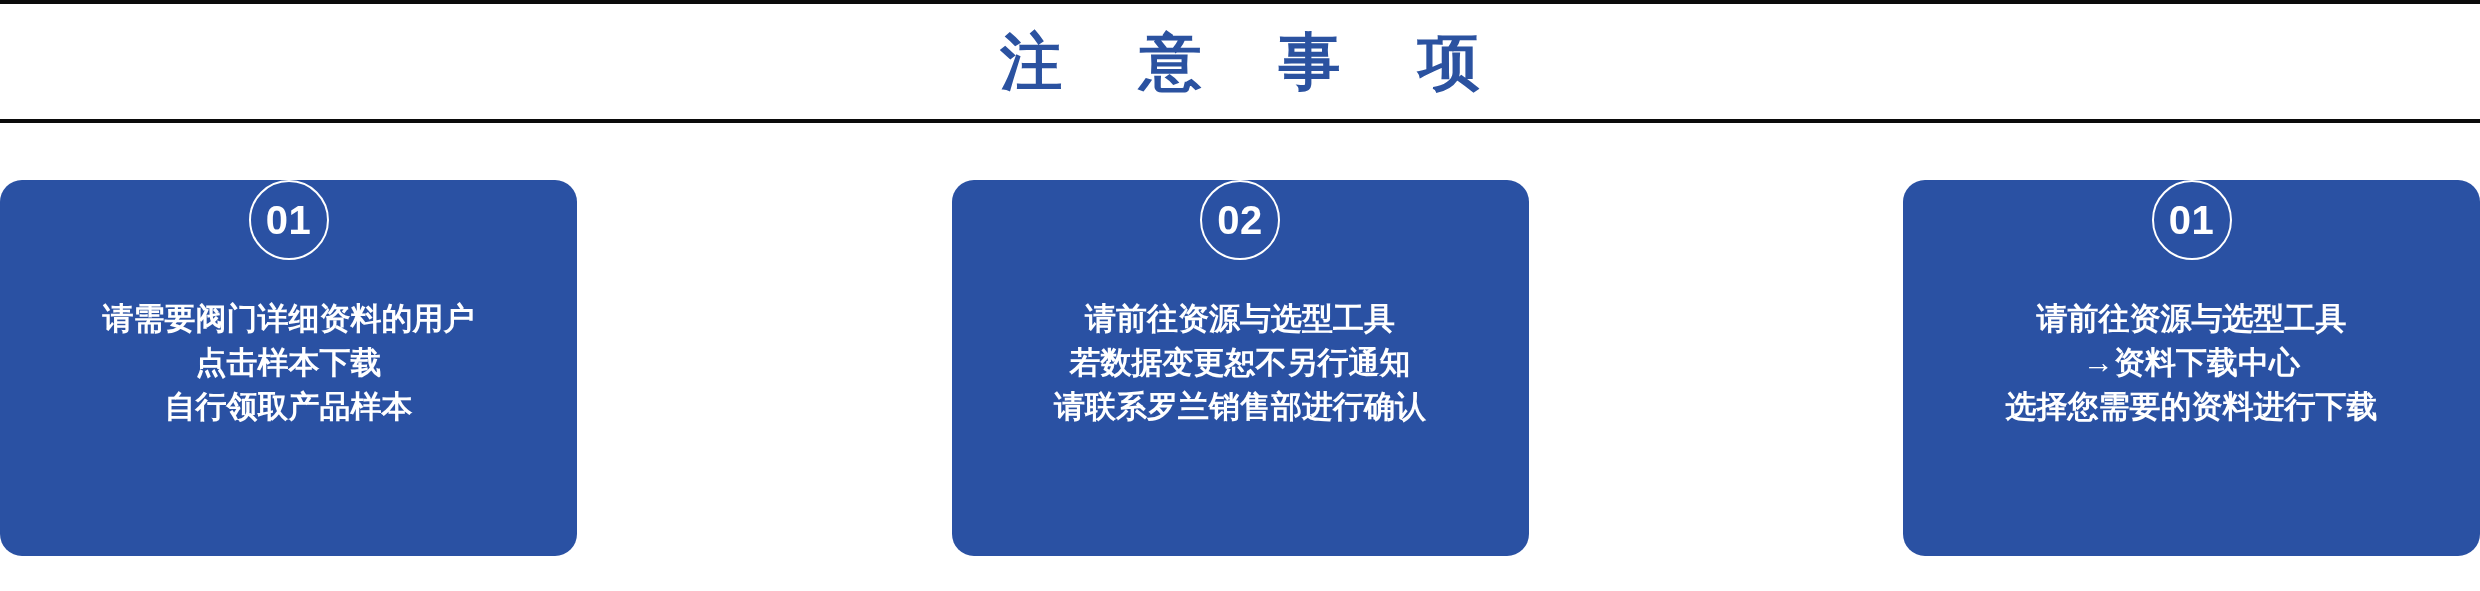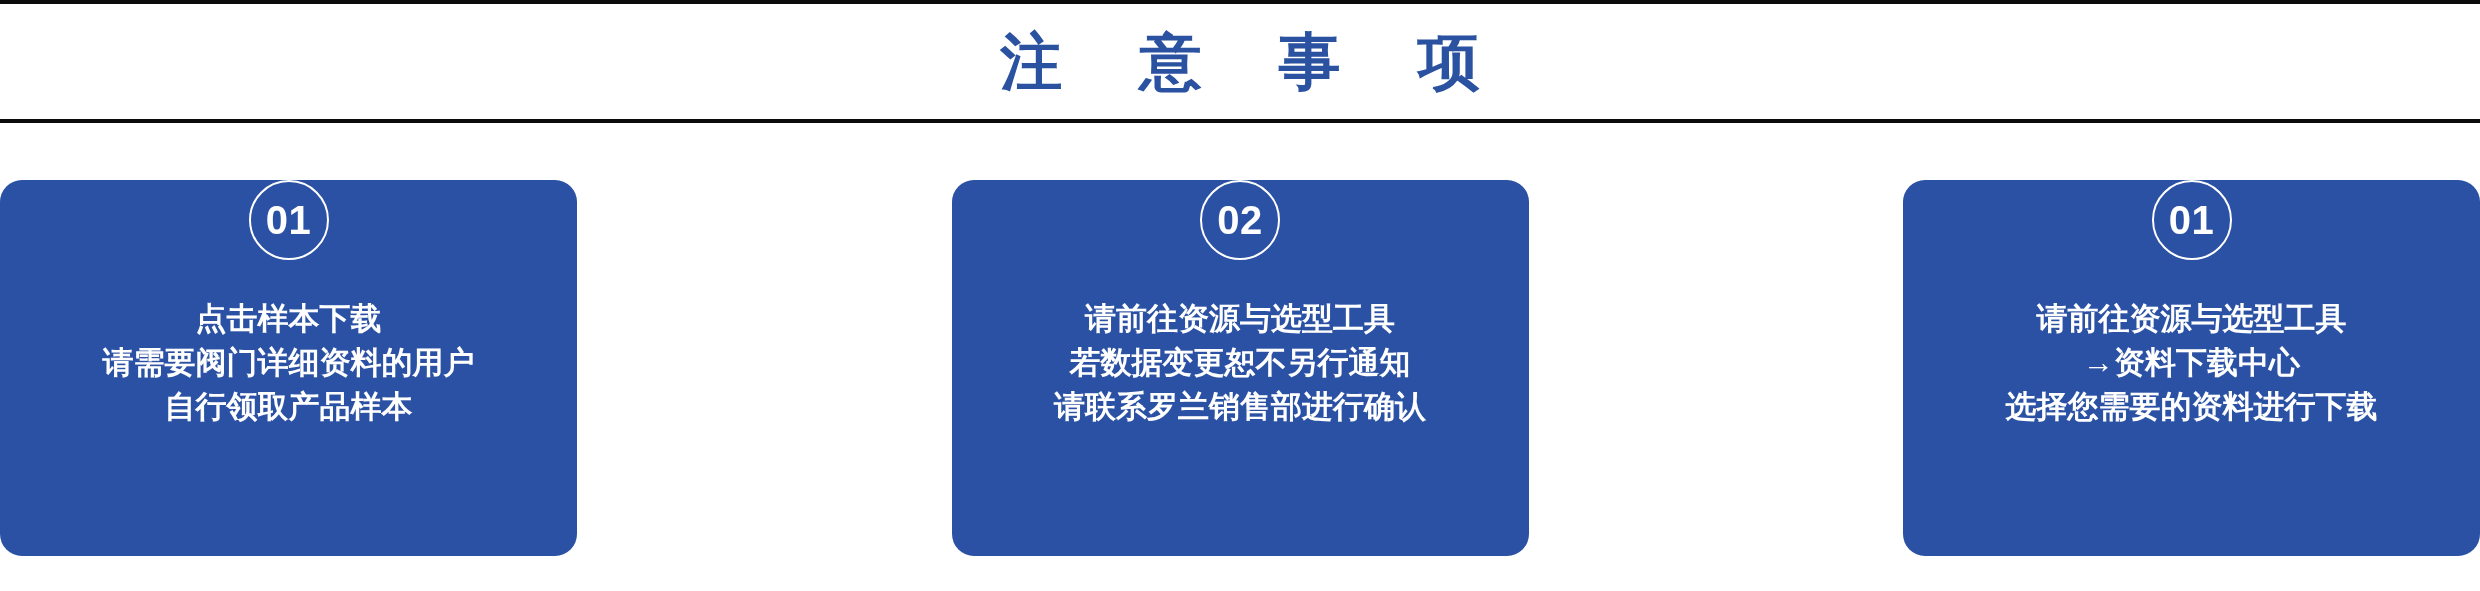--- a/index.html
+++ b/index.html
@@ -137,22 +137,22 @@
 
   <div class="rule-under-title"></div>
 
   <div class="cards">
 
     <div class="card">
       <div class="badge">
         <span class="badge-number">01</span>
       </div>
       <div class="card-lines">
+        <div class="card-line">请需要阀门详细资料的用户</div>
         <div class="card-line">点击样本下载</div>
-        <div class="card-line">请需要阀门详细资料的用户</div>
         <div class="card-line">自行领取产品样本</div>
       </div>
     </div>
 
     <div class="card">
       <div class="badge">
         <span class="badge-number">02</span>
       </div>
       <div class="card-lines">
         <div class="card-line">请前往资源与选型工具</div>

